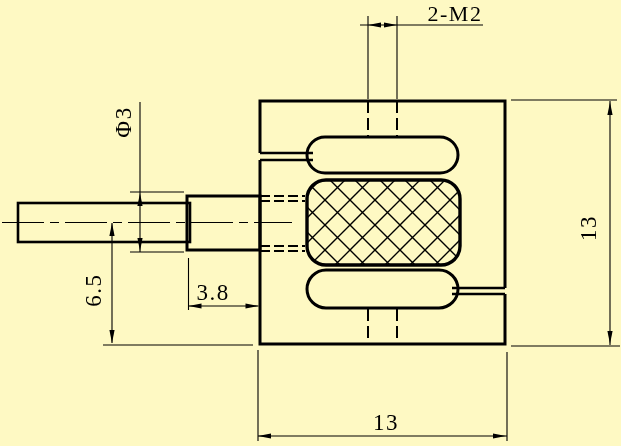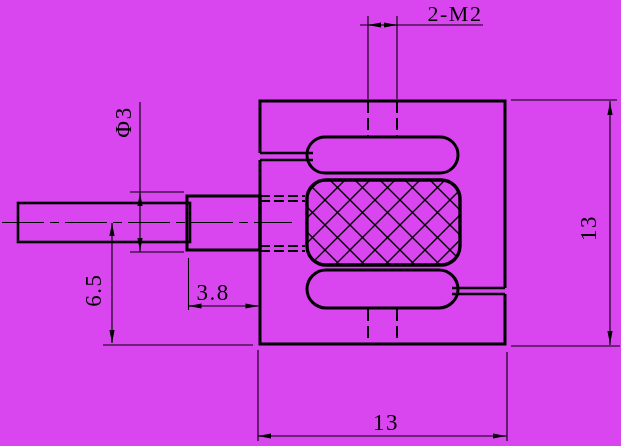--- a/index.html
+++ b/index.html
@@ -4,21 +4,21 @@
 <style>
   html, body {
     margin: 0;
     padding: 0;
     background: #ffffff;
   }
   .drawing-wrap {
     position: relative;
     width: 621px;
     height: 446px;
-    background: #d946ef;
+    background: #fef9c3;
     overflow: hidden;
   }
   svg { display: block; }
   .thick  { stroke: #000; stroke-width: 3;   fill: none; stroke-linecap: butt; }
   .thick2 { stroke: #000; stroke-width: 2.6; fill: none; }
   .slit   { stroke: #000; stroke-width: 2.3; fill: none; }
   .hidden-ln { stroke: #000; stroke-width: 2; fill: none; stroke-dasharray: 12 5; }
   .hidden-th { stroke: #000; stroke-width: 2; fill: none; stroke-dasharray: 10 4; }
   .cl     { stroke: #000; stroke-width: 1.2; fill: none; stroke-dasharray: 42 6 9 6; }
   .dim    { stroke: #000; stroke-width: 1.1; fill: none; }

